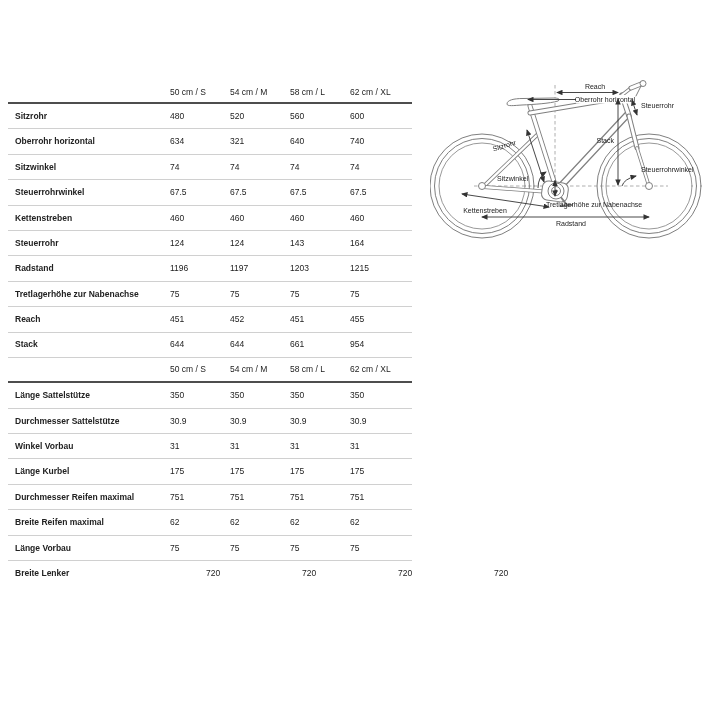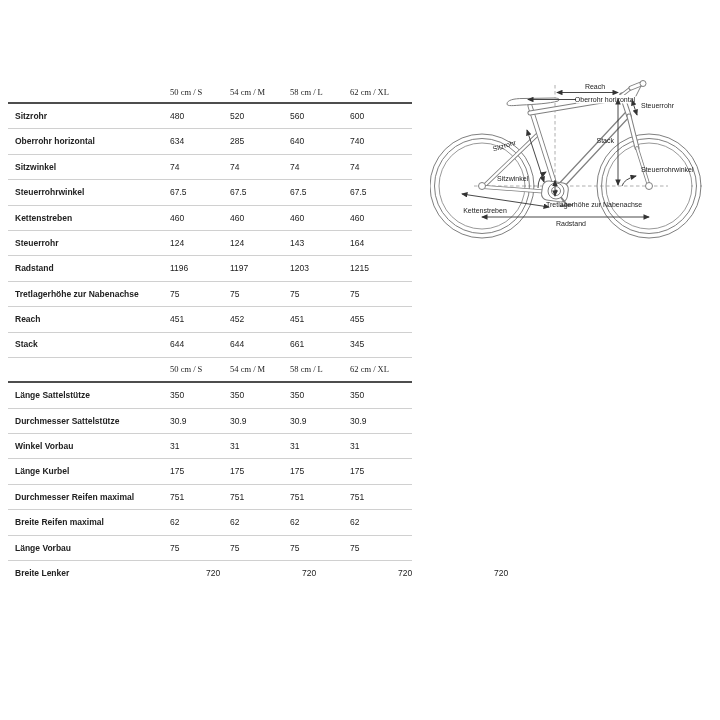--- a/index.html
+++ b/index.html
@@ -1,21 +1,21 @@
 <!DOCTYPE html>
 <html><head>
 <meta charset="utf-8">
 <style>
   html,body{margin:0;padding:0;background:#fff;}
   .canvas{position:relative;width:720px;height:720px;background:#fff;overflow:hidden;
           font-family:"Liberation Sans",sans-serif;color:#222;}
   .geo-table{position:absolute;left:8px;top:82px;width:404px;}
   .row{display:grid;grid-template-columns:162px 60px 60px 60px 1fr;align-items:center;
        box-sizing:border-box;height:25.4px;border-bottom:1px solid #d0d0d0;}
-  .header-row{height:22px;border-bottom:2px solid #4d4d4d;font-family:Liberation Serif, serif;}
+  .header-row{height:22px;border-bottom:2px solid #4d4d4d;}
   .sec2 .header-row{height:25.4px;}
   .sec2 .rows .row:last-child{border-bottom:none;gap:36px;}
   .cell{font-size:8.5px;line-height:1;letter-spacing:0;white-space:nowrap;}
   .label-cell{padding-left:7px;font-weight:700;}
   .value-cell,.col-head{font-weight:400;}
   svg text{font-family:"Liberation Sans",sans-serif;font-size:7px;fill:#222;}
   .tube-o{stroke:#7f7f7f;fill:none;stroke-linecap:round;}
   .tube-i{stroke:#fff;fill:none;stroke-linecap:round;}
   .ann{stroke:#333;stroke-width:0.9;fill:none;}
   .dash{stroke:#999;stroke-width:0.8;fill:none;stroke-dasharray:3.5 2.5;}
@@ -41,21 +41,21 @@
       <div class="row data-row">
           <div class="cell label-cell">Sitzrohr</div>
           <div class="cell value-cell">480</div>
           <div class="cell value-cell">520</div>
           <div class="cell value-cell">560</div>
           <div class="cell value-cell">600</div>
         </div>
           <div class="row data-row">
           <div class="cell label-cell">Oberrohr horizontal</div>
           <div class="cell value-cell">634</div>
-          <div class="cell value-cell">285</div>
+          <div class="cell value-cell">321</div>
           <div class="cell value-cell">640</div>
           <div class="cell value-cell">740</div>
         </div>
           <div class="row data-row">
           <div class="cell label-cell">Sitzwinkel</div>
           <div class="cell value-cell">74</div>
           <div class="cell value-cell">74</div>
           <div class="cell value-cell">74</div>
           <div class="cell value-cell">74</div>
         </div>
@@ -99,21 +99,21 @@
           <div class="cell value-cell">451</div>
           <div class="cell value-cell">452</div>
           <div class="cell value-cell">451</div>
           <div class="cell value-cell">455</div>
         </div>
           <div class="row data-row">
           <div class="cell label-cell">Stack</div>
           <div class="cell value-cell">644</div>
           <div class="cell value-cell">644</div>
           <div class="cell value-cell">661</div>
-          <div class="cell value-cell">345</div>
+          <div class="cell value-cell">954</div>
         </div>
         </div>
     </section>
 
     <section class="sec2">
       <div class="row header-row">
         <div class="cell label-cell"></div>
         <div class="cell col-head">50 cm / S</div>
         <div class="cell col-head">54 cm / M</div>
         <div class="cell col-head">58 cm / L</div>

